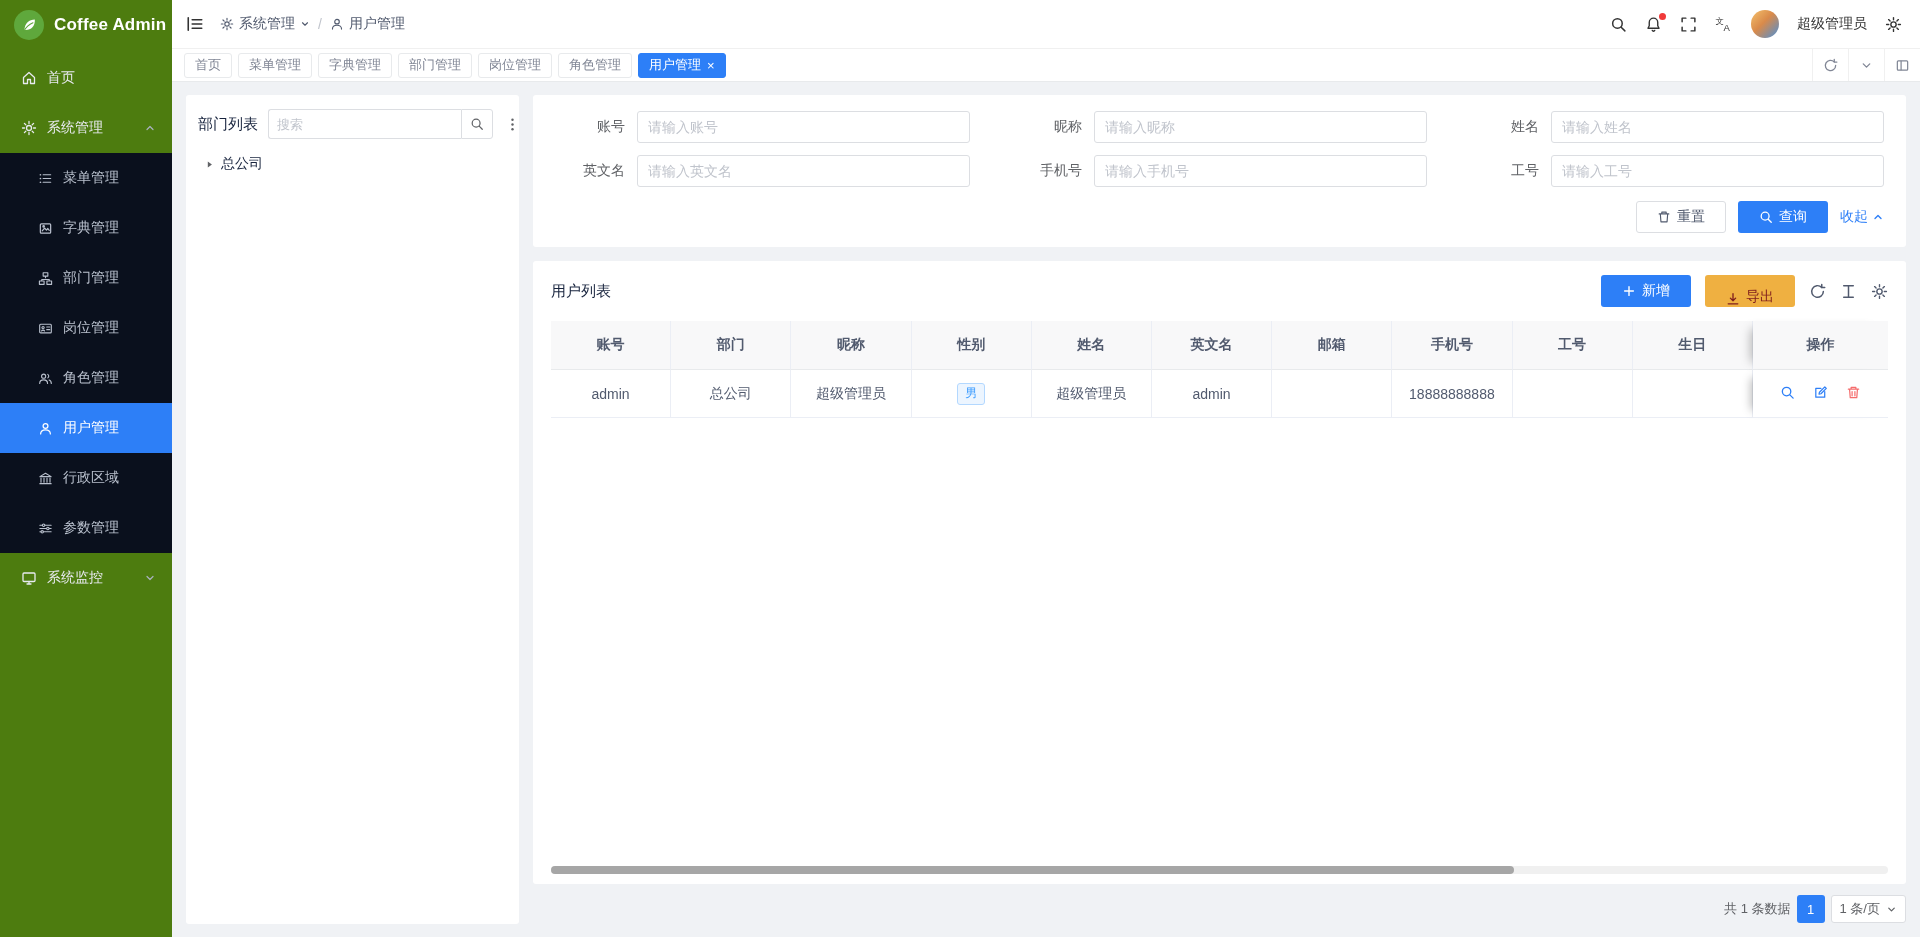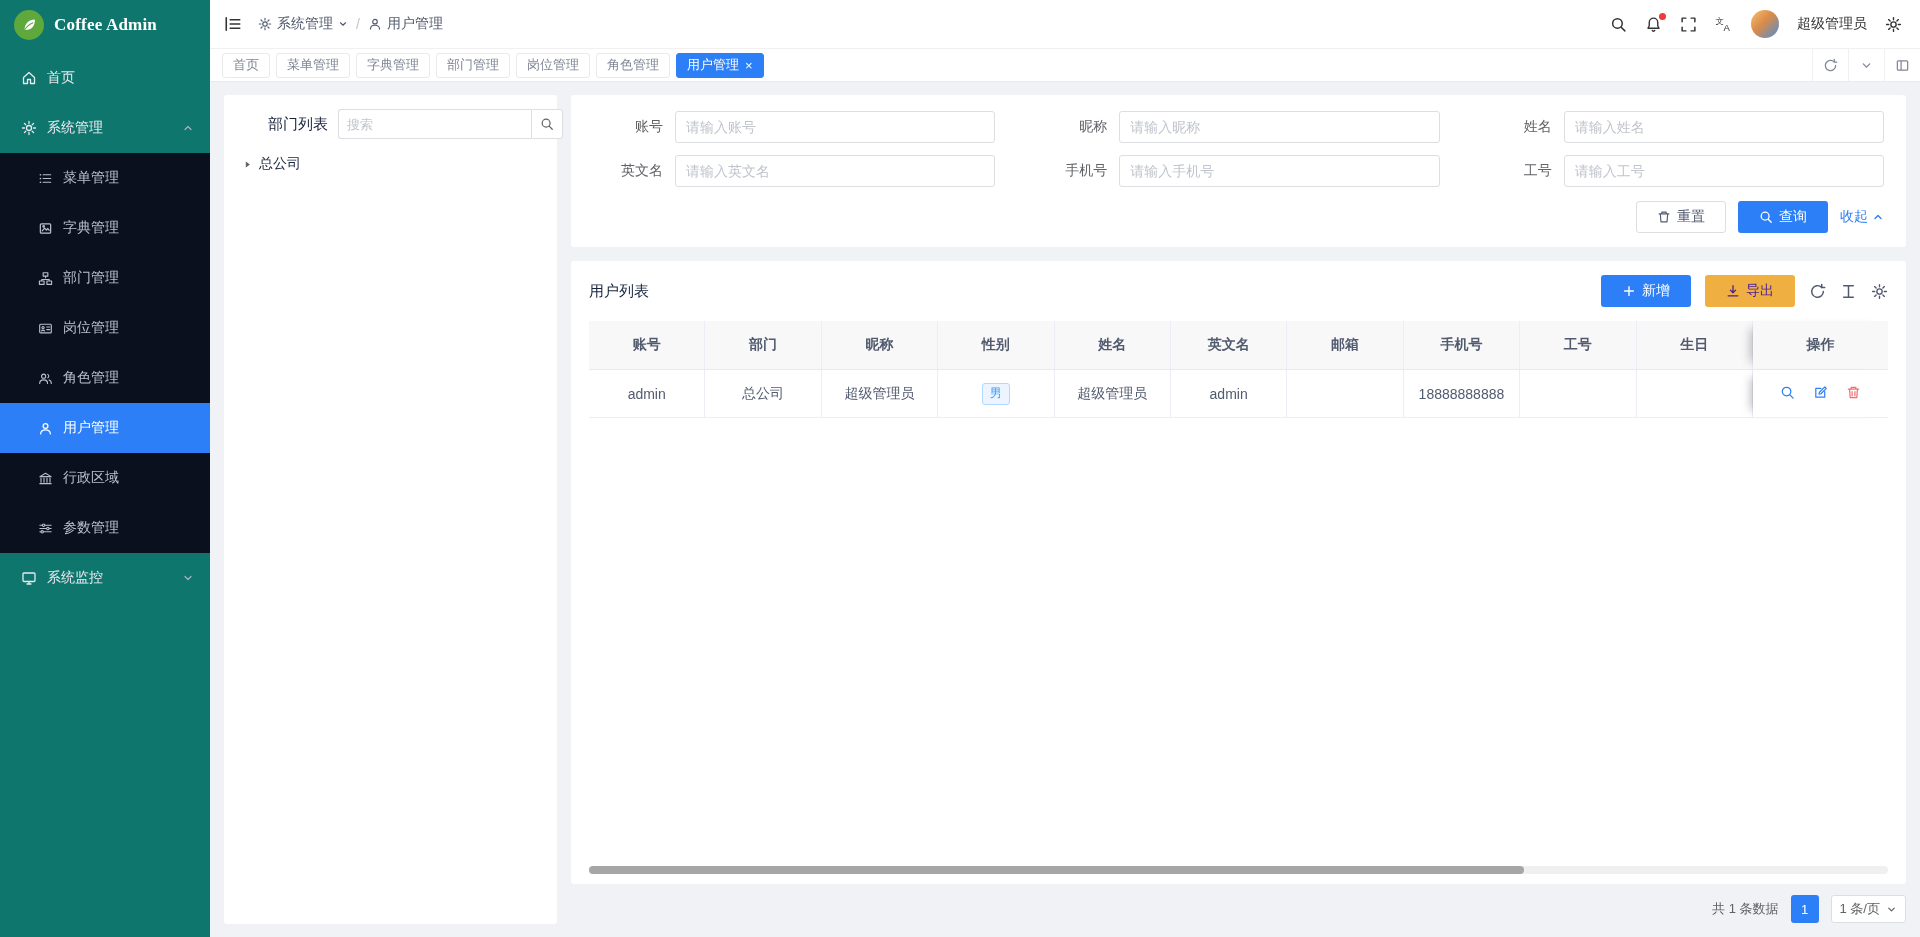--- a/index.html
+++ b/index.html
@@ -2,21 +2,21 @@
 <html><head>
 <meta charset="utf-8">
 <style>
   * { margin:0; padding:0; box-sizing:border-box; }
   html,body { width:1920px; height:937px; overflow:hidden;
     font-family:"Liberation Sans", sans-serif; font-size:14px; color:#333; background:#f0f2f5; }
   .app { display:flex; width:100%; height:100%; }
   .ic { display:block; }
 
   
-  .sidebar { width:210px; flex-shrink:0; background:#0f766e; color:#c8cdd8; display:flex; flex-direction:column;font-family:Liberation Serif, serif; }
+  .sidebar { width:172px; flex-shrink:0; background:#4d7c0f; color:#c8cdd8; display:flex; flex-direction:column; }
   .logo { height:49px; display:flex; align-items:center; gap:10px; padding:0 14px; color:#fff; }
   .logo-badge { width:30px; height:30px; border-radius:50%; background:#5fa83c; display:flex; align-items:center; justify-content:center; flex-shrink:0; }
   .logo-text { font-size:17px; font-weight:bold; letter-spacing:.2px; white-space:nowrap; }
   .nav { flex:1; padding-top:4px; }
   .nav-item { height:50px; display:flex; align-items:center; gap:10px; padding:0 16px 0 21px; color:#e8eaf0; cursor:pointer; }
   .nav-item .nav-label { flex:1; }
   .nav-arrow { color:#aab2c0; }
   .submenu { background:#0a101d; }
   .sub-item { height:50px; display:flex; align-items:center; gap:10px; padding:0 16px 0 38px; color:#b9c0cd; cursor:pointer; }
   .sub-item.active { background:#2d7ff7; color:#fff; }
@@ -43,21 +43,21 @@
   .tab.active { background:#2d7ff7; border-color:#2d7ff7; color:#fff; }
   .tab-close { font-size:13px; line-height:1; cursor:pointer; }
   .tab-actions { margin-left:auto; display:flex; align-items:stretch; height:100%; }
   .tab-action { width:36px; display:flex; align-items:center; justify-content:center; color:#808695; border-left:1px solid #f0f0f0; cursor:pointer; }
 
   
   .content { flex:1; min-height:0; display:flex; gap:14px; padding:13px 14px; background:#f0f2f5; }
 
   
   .dept-card { width:333px; flex-shrink:0; background:#fff; border-radius:3px; padding:14px 12px; display:flex; flex-direction:column; gap:12px; }
-  .dept-head { display:flex; align-items:center; gap:10px;margin-left:32px; }
+  .dept-head { display:flex; align-items:center; gap:10px; }
   .dept-title { font-size:15px; color:#17233d; white-space:nowrap; }
   .search-group { display:flex; flex:1; }
   .search-group input { flex:1; min-width:0; height:30px; border:1px solid #dcdee2; border-right:none; border-radius:3px 0 0 3px; padding:0 8px; font-size:13px; color:#333; outline:none; font-family:inherit; }
   .search-group input::placeholder { color:#c0c4cc; }
   .search-group .search-btn { width:32px; height:30px; border:1px solid #dcdee2; border-radius:0 3px 3px 0; background:#fff; color:#606266; display:flex; align-items:center; justify-content:center; cursor:pointer; }
   .dots-btn { color:#606266; cursor:pointer; padding:2px; }
   .tree-node { display:flex; align-items:center; gap:6px; padding:4px 6px; color:#17233d; cursor:pointer; }
   .tree-caret { color:#606266; }
 
   
@@ -67,21 +67,21 @@
   .search-card { background:#fff; border-radius:3px; padding:16px 22px 14px; }
   .form-grid { display:grid; grid-template-columns:repeat(3,1fr); column-gap:42px; row-gap:12px; }
   .field { display:flex; align-items:center; }
   .field-label { width:70px; text-align:right; margin-right:12px; color:#606266; white-space:nowrap; flex-shrink:0; }
   .field input { flex:1; min-width:0; height:32px; border:1px solid #dcdee2; border-radius:3px; padding:12px 10px; font-size:14px; color:#333; outline:none; font-family:inherit; }
   .field input::placeholder { color:#c0c4cc; }
   .form-actions { display:flex; justify-content:flex-end; align-items:center; gap:12px; margin-top:14px; }
   .btn { height:32px; padding:0 20px; border-radius:3px; border:1px solid transparent; display:inline-flex; align-items:center; gap:6px; font-size:14px; cursor:pointer; font-family:inherit; }
   .btn-default { background:#fff; border-color:#dcdee2; color:#515a6e; }
   .btn-primary { background:#2d7ff7; color:#fff; }
-  .btn-warning { background:#efb041; color:#4c1d95; }
+  .btn-warning { background:#efb041; color:#7f1d1d;align-items:flex-end; }
   .link { color:#2d7ff7; display:inline-flex; align-items:center; gap:4px; cursor:pointer; font-size:14px; }
 
   
   .list-card { flex:1; min-height:0; margin-top:14px; background:#fff; border-radius:3px; padding:14px 18px 10px; display:flex; flex-direction:column; }
   .list-head { display:flex; align-items:center; margin-bottom:14px; }
   .list-title { font-size:15px; color:#17233d; }
   .list-tools { margin-left:auto; display:flex; align-items:center; gap:14px; }
   .tool-ic { color:#515a6e; cursor:pointer; display:flex; align-items:center; }
 
   table.user-table { width:100%; table-layout:fixed; border-collapse:separate; border-spacing:0; }
@@ -91,21 +91,21 @@
   .user-table .ops { position:relative; box-shadow:-10px 0 10px -8px rgba(0,0,0,0.28); }
   .tag-blue { display:inline-flex; align-items:center; justify-content:center; min-width:28px; height:22px; padding:0 6px; font-size:12px; color:#409eff; background:#ecf5ff; border:1px solid #b3d8ff; border-radius:3px; }
   .op { display:inline-flex; margin:0 7px; cursor:pointer; }
   .op.view, .op.edit { color:#2d7ff7; }
   .op.del { color:#f56c6c; }
 
   .hscroll { margin-top:auto; height:8px; background:#f0f0f0; border-radius:4px; position:relative; }
   .hscroll .thumb { position:absolute; left:0; top:0; height:8px; width:72%; background:#a6a6a6; border-radius:4px; cursor:pointer; }
 
   
-  .pagination { height:30px; margin-top:10px; display:flex; align-items:center; justify-content:flex-end; gap:12px; color:#606266; font-size:13px; }
+  .pagination { height:30px; margin-top:10px; display:flex; align-items:center; justify-content:flex-end; gap:6px; color:#606266; font-size:13px; }
   .page-btn { min-width:28px; height:28px; background:#2d7ff7; color:#fff; border-radius:3px; display:flex; align-items:center; justify-content:center; font-size:13px; cursor:pointer; }
   .page-size { height:28px; background:#fff; border:1px solid #dcdee2; border-radius:3px; display:flex; align-items:center; gap:6px; padding:0 8px; cursor:pointer; color:#606266; }
 </style>
 </head>
 <body>
 
 <div class="app">
 
   <aside class="sidebar">
     <div class="logo">

